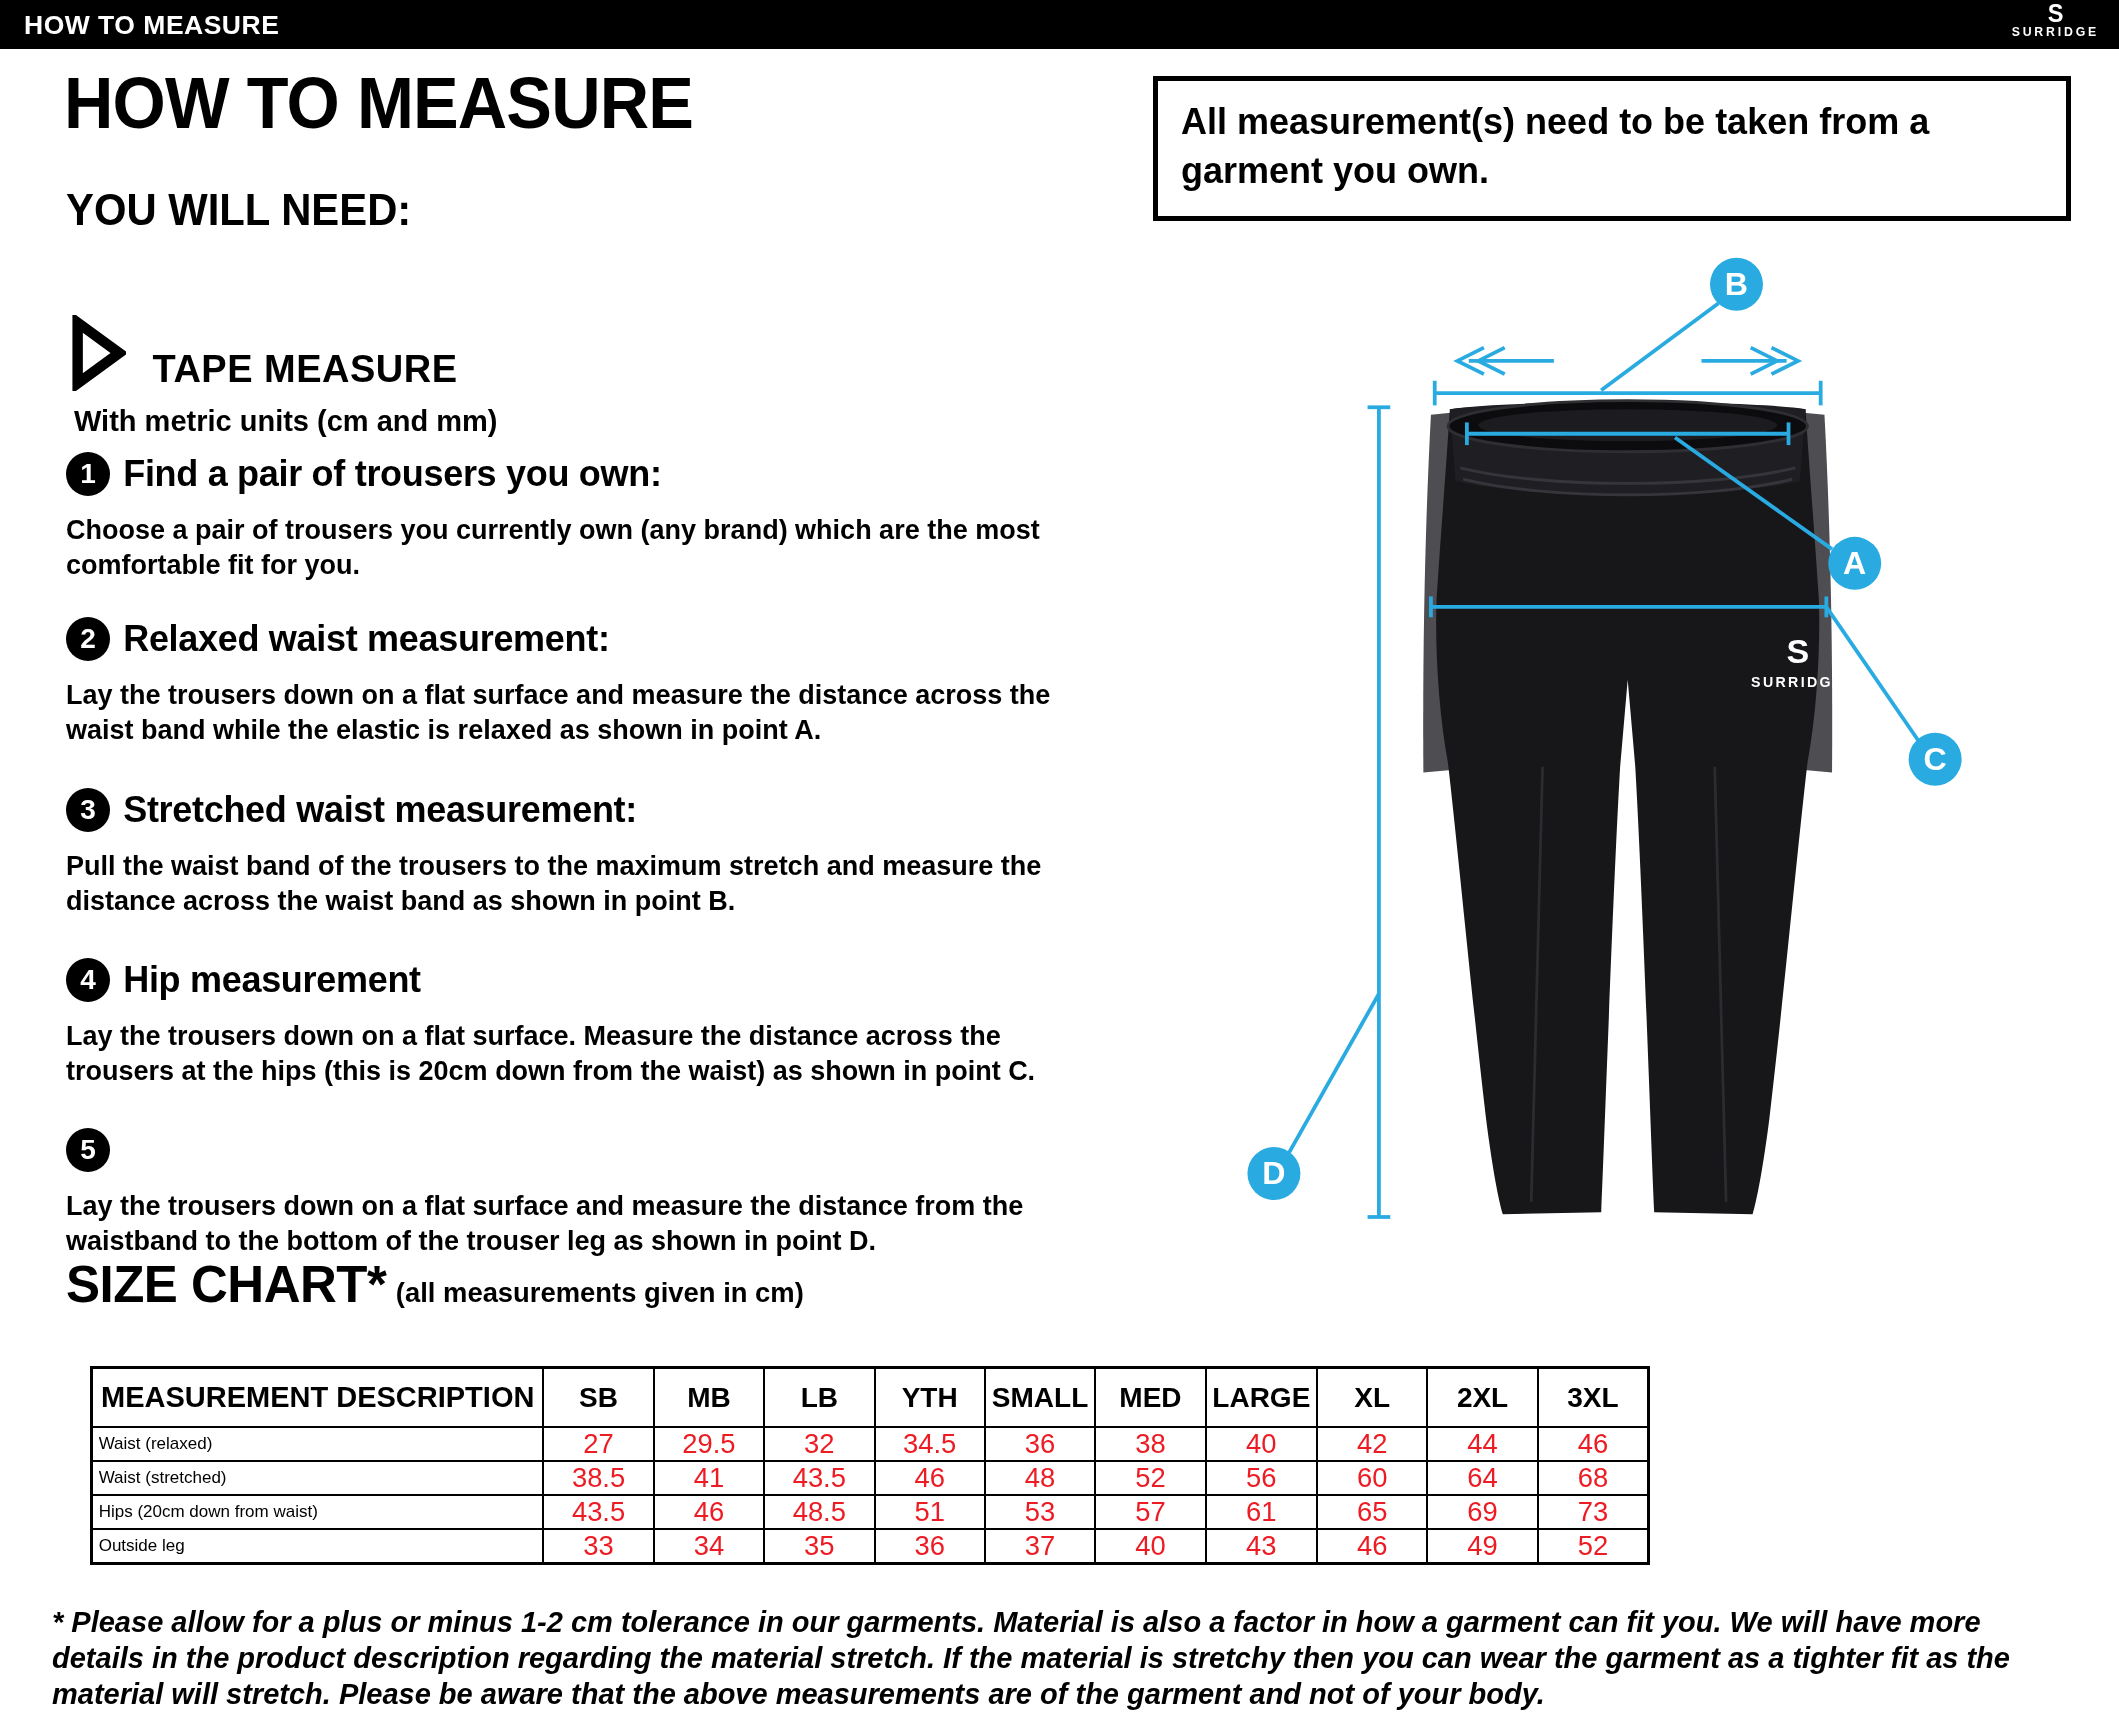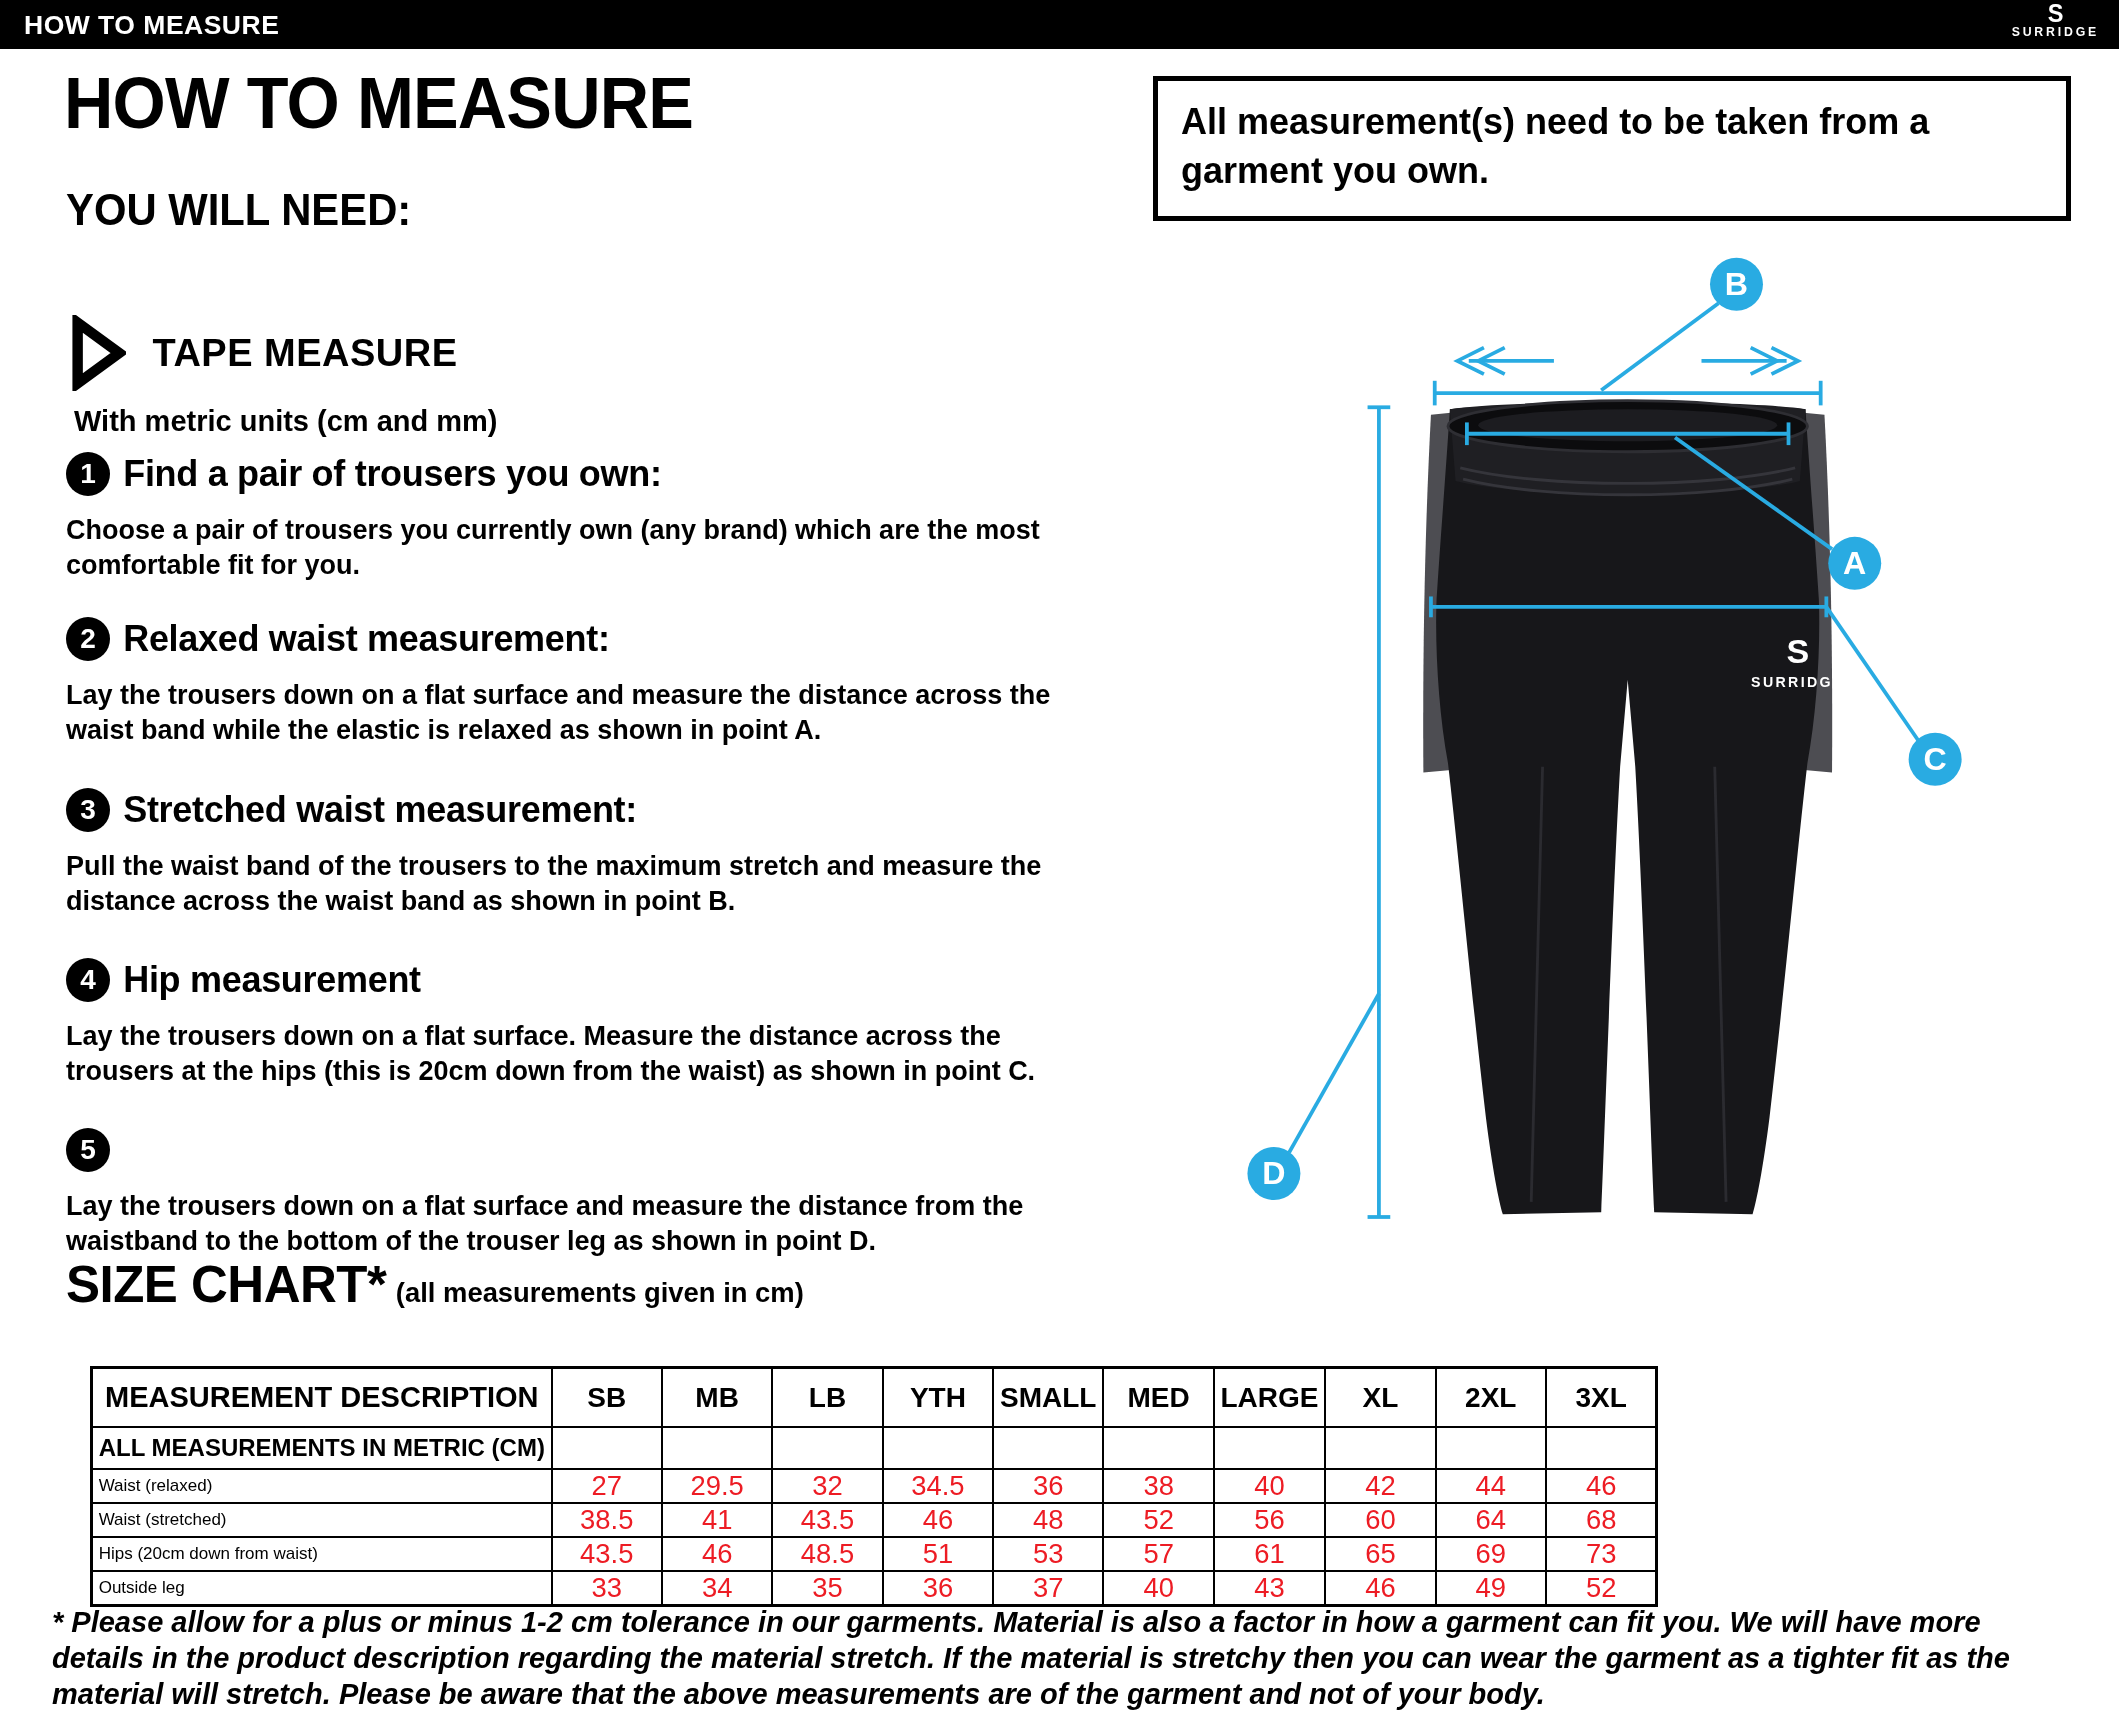--- a/index.html
+++ b/index.html
@@ -9,21 +9,21 @@
   }
   
   .topbar{position:absolute;left:0;top:0;width:2120px;height:49px;background:#000;}
   .topbar-title{position:absolute;left:24px;top:9.5px;color:#fff;font-size:26.5px;font-weight:800;letter-spacing:0.5px;}
   .topbar-brand{position:absolute;right:21px;top:1.9px;display:flex;flex-direction:column;align-items:center;color:#fff;}
   .topbar-brand .s-mark{font-size:25.6px;font-weight:900;line-height:23px;transform:scaleX(.92);}
   .topbar-brand .brand-word{font-size:12.3px;font-weight:700;letter-spacing:2.8px;}
   
   .page-title{position:absolute;left:64px;top:62px;font-size:72px;font-weight:800;letter-spacing:-0.9px;transform:scaleX(.95);transform-origin:left;}
   .page-subtitle{position:absolute;left:66px;top:185px;font-size:44px;font-weight:800;transform:scaleX(.95);transform-origin:left;}
-  .tape-row{position:absolute;left:71px;top:315px;display:flex;align-items:center;}
+  .tape-row{position:absolute;left:71px;top:315px;display:flex;align-items:flex-end;}
   .tape-icon{width:55px;height:76px;margin-right:26.5px;}
   .tape-label{font-size:38px;font-weight:800;letter-spacing:0.5px;}
   .tape-detail{position:absolute;left:74px;top:405px;font-size:29px;font-weight:700;}
   .step{position:absolute;left:66px;width:1013px;}
   .step1{top:452px}.step2{top:617px}.step3{top:788px}.step4{top:958px}.step5{top:1128px}
   .step-head{display:flex;align-items:center;}
   .step-num{flex:0 0 auto;width:44px;height:44px;border-radius:50%;background:#000;color:#fff;
     display:flex;align-items:center;justify-content:center;font-size:28px;font-weight:800;margin-right:13.2px;}
   .step-title{font-size:36px;font-weight:800;letter-spacing:-0.3px;}
   .step-body{margin-top:17px;font-size:27px;font-weight:700;line-height:1.3;}
@@ -116,33 +116,20 @@
       <th class="size">YTH</th>
       <th class="size">SMALL</th>
       <th class="size">MED</th>
       <th class="size">LARGE</th>
       <th class="size">XL</th>
       <th class="size">2XL</th>
       <th class="size">3XL</th>
     </tr>
   </thead>
   <tbody>
-    <tr>
-      <td class="unit">ALL MEASUREMENTS IN METRIC (CM)</td>
-      <td></td>
-        <td></td>
-        <td></td>
-      <td></td>
-        <td></td>
-        <td></td>
-      <td></td>
-        <td></td>
-        <td></td>
-      <td></td>
-    </tr>
     <tr>
       <td class="rowlabel">Waist (relaxed)</td>
       <td class="val">27</td>
       <td class="val">29.5</td>
       <td class="val">32</td>
       <td class="val">34.5</td>
       <td class="val">36</td>
       <td class="val">38</td>
       <td class="val">40</td>
       <td class="val">42</td>

